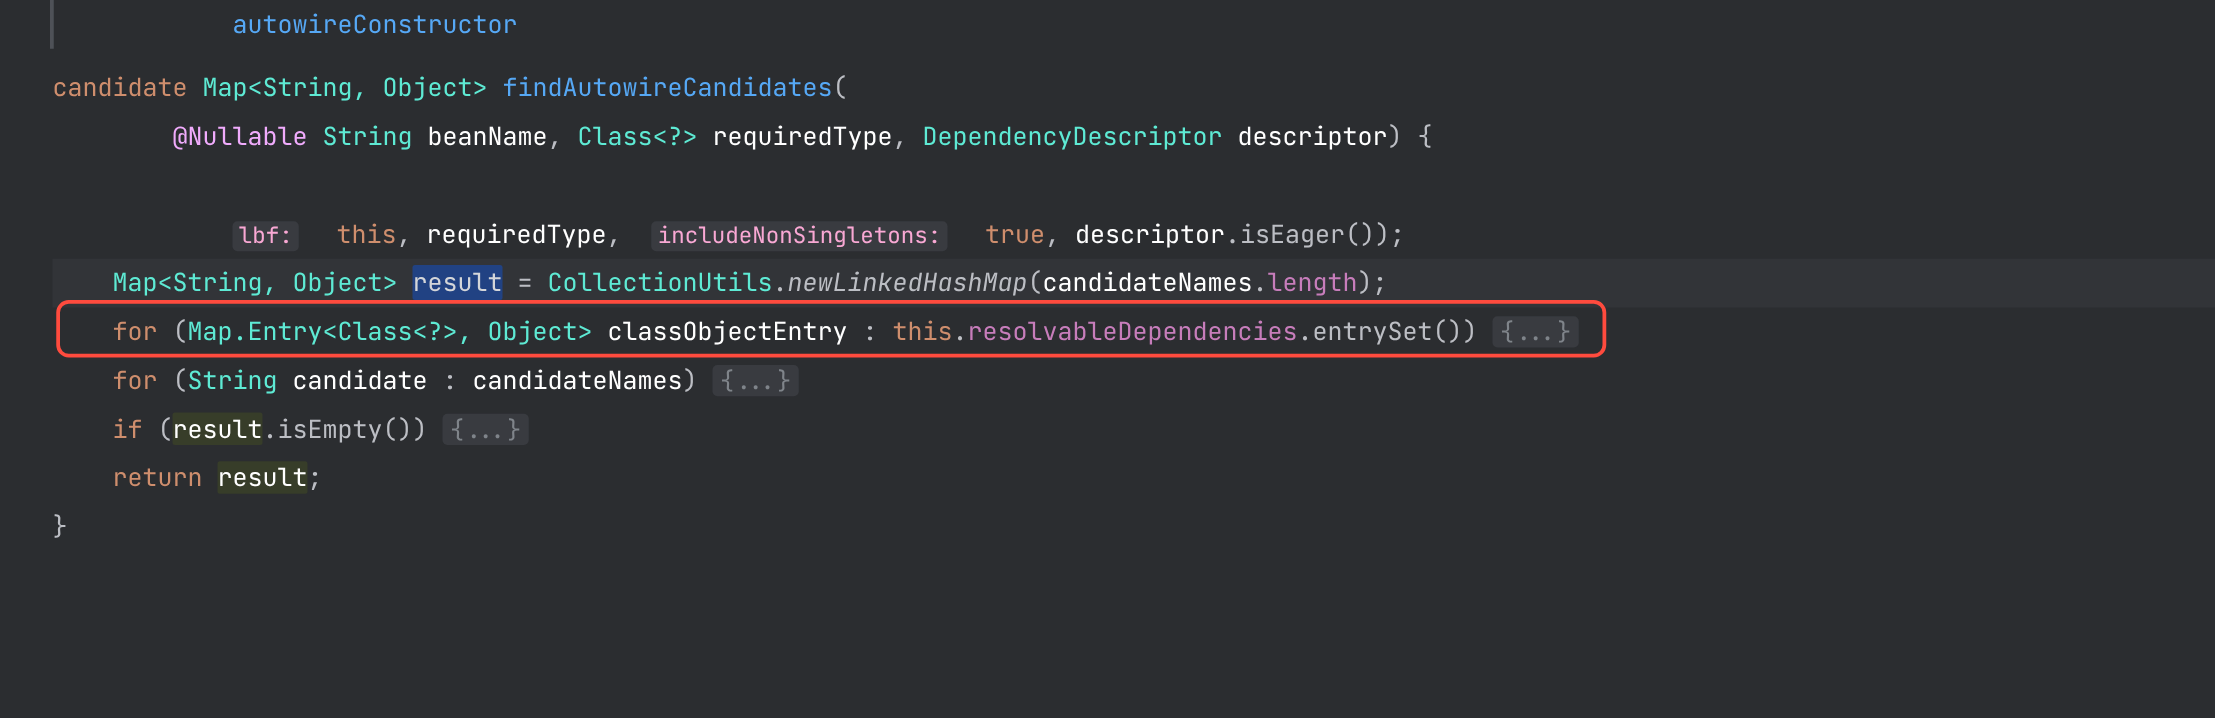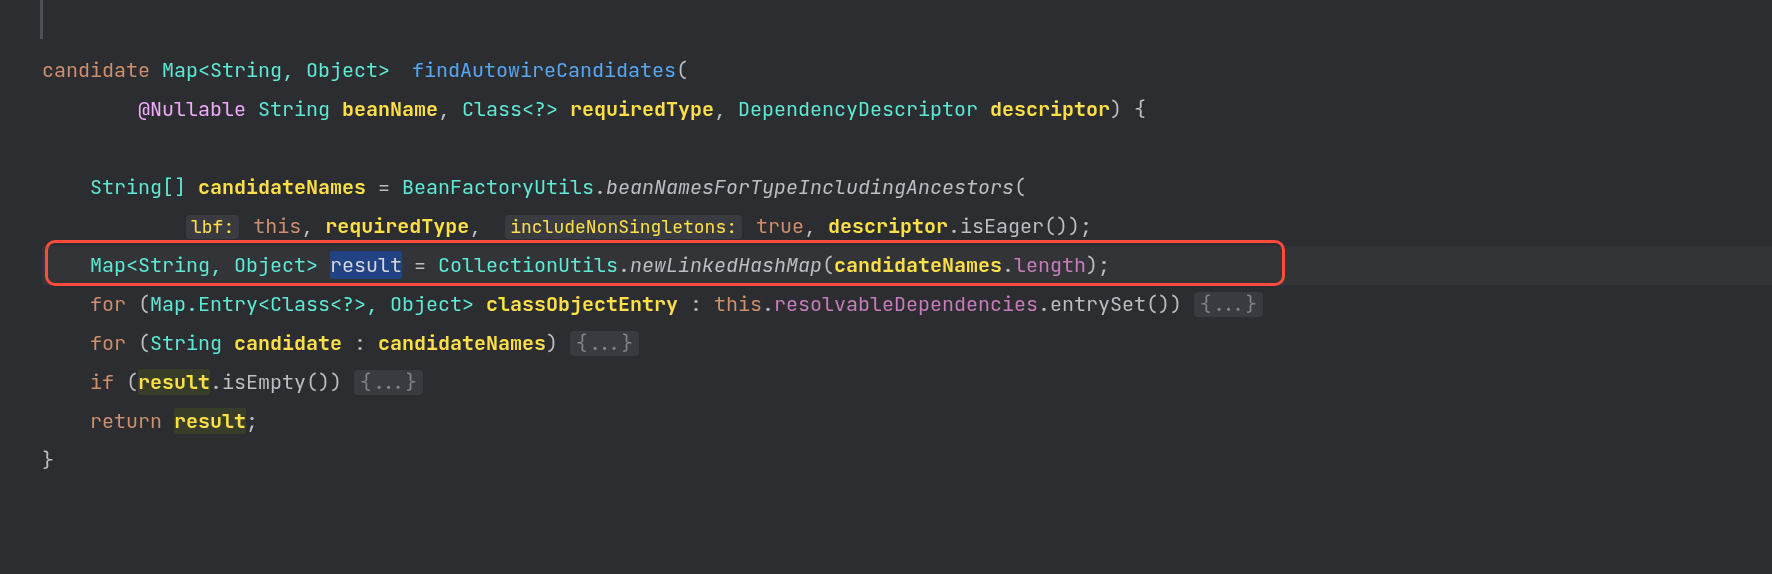--- a/index.html
+++ b/index.html
@@ -34,33 +34,33 @@
     background: #323438;
   }
   .red-box {
     position: absolute;
     border: 3px solid #ff4b3e;
     border-radius: 10px;
     pointer-events: none;
   }
   .keyword { color: #cf8e6d; }
   .type { color: #5eead4; }
-  .method-decl { color: #56a8f5; margin-left: 10px; }
+  .method-decl { color: #56a8f5; }
   .method-call { color: #bcbec4; }
   .static-italic { color: #bcbec4; font-style: italic; }
   .annotation { color: #f0abfc; }
   .field { color: #c77dbb; margin-top: 36px; }
-  .ident { color: #fde047; font-weight: bold; }
+  .ident { color: #ffffff; }
   .param-hint {
-    color: #fde047;
+    color: #f9a8d4;
     background: #393b40;
     border-radius: 4px;
     padding: 0 5px 1px 5px;
     font-size: 18px;
-    margin-right: 2px;
+    margin-right: 18px;
   }
   .fold {
     color: #7f848a;
     background: #393b40;
     border-radius: 4px;
     padding: 0 6px;
     font-size: 19px;
   }
   .sel {
     background: #214283;
@@ -73,31 +73,30 @@
     border-radius: 2px;
   }
   .punct { color: #bcbec4; }
   .comment-link { color: #56a8f5; }
 </style>
 </head>
 <body>
 
 <div class="code-area">
 
-  <div class="line"><span class="gutter-stripe"></span>            </div>
+  <div class="line"><span class="gutter-stripe"></span>            <span class="comment-link">autowireConstructor</span></div>
 
   <div class="line" style="height:12px"></div>
 
   <div class="line"><span class="keyword">candidate</span> <span class="type">Map&lt;String, Object&gt;</span> <span class="method-decl">findAutowireCandidates</span><span class="punct">(</span></div>
 
   <div class="line">        <span class="annotation">@Nullable</span> <span class="type">String</span> <span class="ident">beanName</span><span class="punct">, </span><span class="type">Class&lt;?&gt;</span> <span class="ident">requiredType</span><span class="punct">, </span><span class="type">DependencyDescriptor</span> <span class="ident">descriptor</span><span class="punct">) {</span></div>
 
   <div class="line"> </div>
 
-  <div class="line">    <span class="type">String[]</span> <span class="ident">candidateNames</span><span class="punct"> = </span><span class="type">BeanFactoryUtils</span><span class="punct">.</span><span class="static-italic">beanNamesForTypeIncludingAncestors</span><span class="punct">(</span></div>
 
   <div class="line">            <span class="param-hint">lbf:</span> <span class="keyword">this</span><span class="punct">, </span><span class="ident">requiredType</span><span class="punct">, </span> <span class="param-hint">includeNonSingletons:</span> <span class="keyword">true</span><span class="punct">, </span><span class="ident">descriptor</span><span class="punct">.</span><span class="method-call">isEager</span><span class="punct">());</span></div>
 
   <div class="line hl-line">    <span class="type">Map&lt;String, Object&gt;</span> <span class="sel">result</span><span class="punct"> = </span><span class="type">CollectionUtils</span><span class="punct">.</span><span class="static-italic">newLinkedHashMap</span><span class="punct">(</span><span class="ident">candidateNames</span><span class="punct">.</span><span class="field">length</span><span class="punct">);</span></div>
 
   <div class="line">    <span class="keyword">for</span><span class="punct"> (</span><span class="type">Map.Entry&lt;Class&lt;?&gt;, Object&gt;</span> <span class="ident">classObjectEntry</span><span class="punct"> : </span><span class="keyword">this</span><span class="punct">.</span><span class="field">resolvableDependencies</span><span class="punct">.</span><span class="method-call">entrySet</span><span class="punct">()) </span><span class="fold">{...}</span></div>
 
   <div class="line">    <span class="keyword">for</span><span class="punct"> (</span><span class="type">String</span> <span class="ident">candidate</span><span class="punct"> : </span><span class="ident">candidateNames</span><span class="punct">) </span><span class="fold">{...}</span></div>
 
   <div class="line">    <span class="keyword">if</span><span class="punct"> (</span><span class="ident usage">result</span><span class="punct">.</span><span class="method-call">isEmpty</span><span class="punct">()) </span><span class="fold">{...}</span></div>

